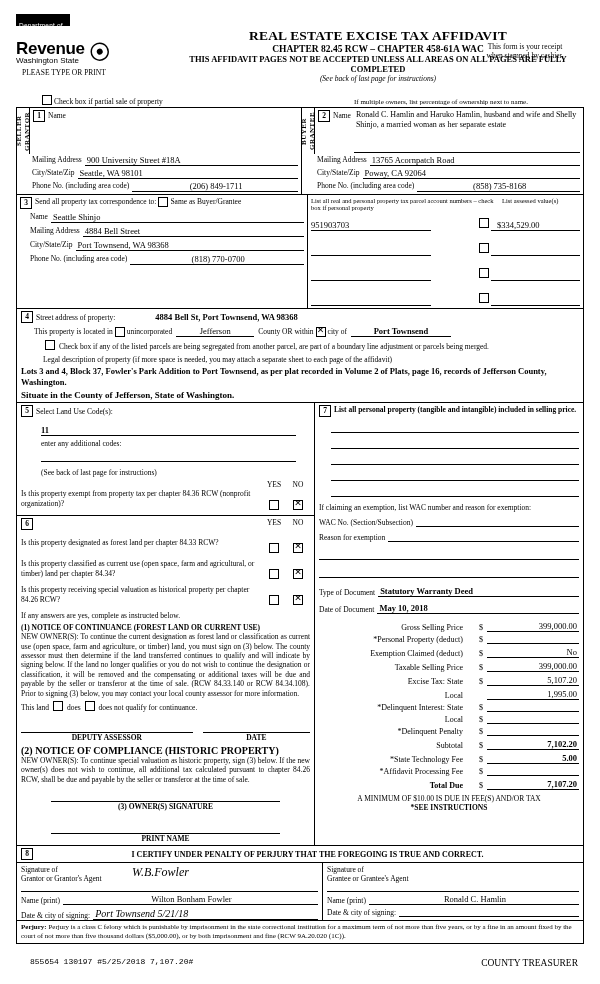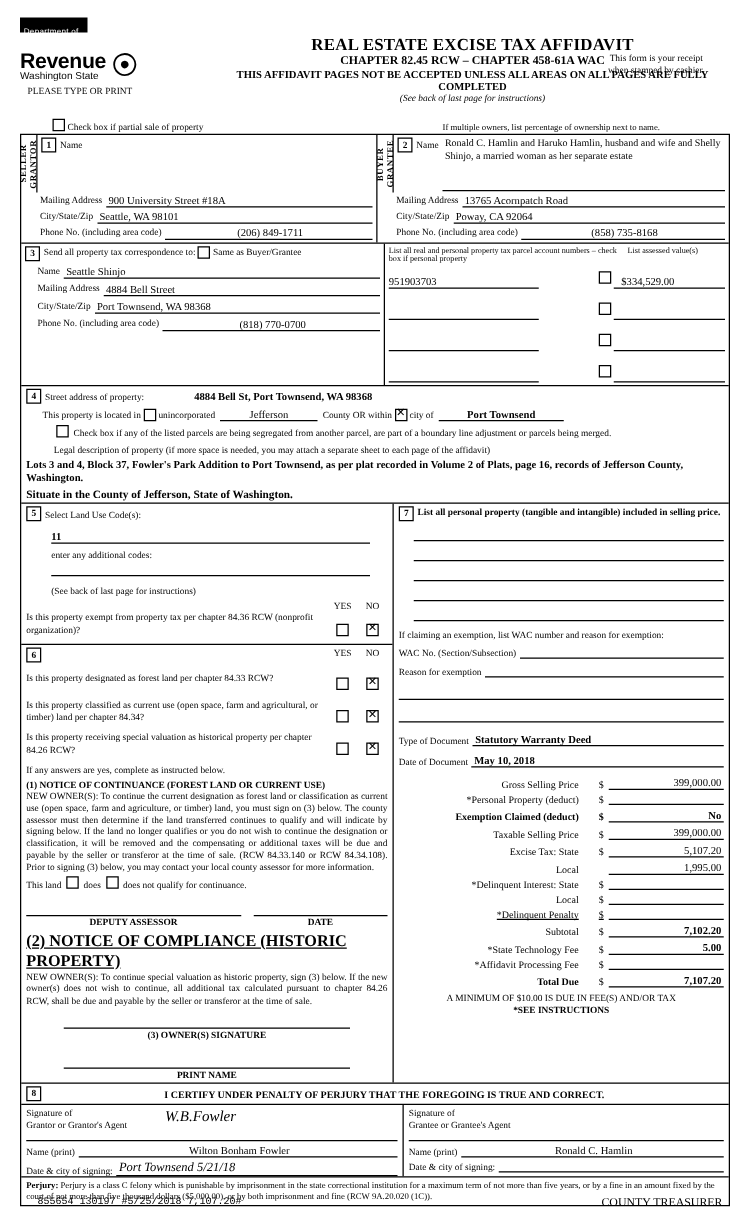--- a/index.html
+++ b/index.html
@@ -280,21 +280,21 @@
           <div style="display:flex;margin-top:10px;">
             <div style="flex:1.6;border-bottom:1px solid #000;height:10px;"></div>
             <div style="width:10px;"></div>
             <div style="flex:1;border-bottom:1px solid #000;height:10px;"></div>
           </div>
           <div style="display:flex;font-size:7.5px;font-weight:bold;">
             <div style="flex:1.6;text-align:center;">DEPUTY ASSESSOR</div>
             <div style="width:10px;"></div>
             <div style="flex:1;text-align:center;">DATE</div>
           </div>
-          <div style="font-size:13px;font-weight:bold;margin-top:3px;text-decoration:underline;">(2) NOTICE OF COMPLIANCE (HISTORIC PROPERTY)</div>
+          <div style="font-size:10px;font-weight:bold;margin-top:3px;">(2) NOTICE OF COMPLIANCE (HISTORIC PROPERTY)</div>
           <div style="font-size:7.5px;line-height:1.25;text-align:justify;">NEW OWNER(S): To continue special valuation as historic property, sign (3) below.  If the new owner(s) does not wish to continue, all additional tax calculated pursuant to chapter 84.26 RCW, shall be due and payable by the seller or transferor at the time of sale.</div>
           <div style="border-bottom:1px solid #000;height:12px;margin:5px 30px 0 30px;"></div>
           <div style="font-size:7.5px;font-weight:bold;text-align:center;">(3) OWNER(S) SIGNATURE</div>
           <div style="border-bottom:1px solid #000;height:12px;margin:10px 30px 0 30px;"></div>
           <div style="font-size:7.5px;font-weight:bold;text-align:center;">PRINT NAME</div>
         </div>
       </div>
 
       <div style="flex:1;padding:2px 4px;">
         <div style="display:flex;align-items:flex-start;">
@@ -333,21 +333,21 @@
           <div class="money-row" style="margin-top:2px;">
             <div class="money-label">Gross Selling Price</div>
             <div class="dollar">$</div>
               <div class="money-val">399,000.00</div>
           </div>
           <div class="money-row" style="margin-top:3px;">
             <div class="money-label">*Personal Property (deduct)</div>
             <div class="dollar">$</div>
               <div class="money-val"></div>
           </div>
-          <div class="money-row" style="margin-top:3px;font-weight:bold;">
+          <div class="money-row" style="margin-top:3px;">
             <div class="money-label">Exemption Claimed (deduct)</div>
             <div class="dollar">$</div>
               <div class="money-val">No</div>
           </div>
           <div class="money-row" style="margin-top:3px;">
             <div class="money-label">Taxable Selling Price</div>
             <div class="dollar">$</div>
               <div class="money-val">399,000.00</div>
           </div>
           <div class="money-row" style="margin-top:3px;">
@@ -363,21 +363,21 @@
           <div class="money-row" style="margin-top:3px;">
             <div class="money-label">*Delinquent Interest:  State</div>
             <div class="dollar">$</div>
               <div class="money-val"></div>
           </div>
           <div class="money-row" style="margin-top:3px;">
             <div class="money-label">Local</div>
             <div class="dollar">$</div>
               <div class="money-val"></div>
           </div>
-          <div class="money-row" style="margin-top:3px;text-decoration:underline;">
+          <div class="money-row" style="margin-top:3px;">
             <div class="money-label">*Delinquent Penalty</div>
             <div class="dollar">$</div>
               <div class="money-val"></div>
           </div>
           <div class="money-row" style="margin-top:3px;">
             <div class="money-label">Subtotal</div>
             <div class="dollar">$</div>
               <div class="money-val bold">7,102.20</div>
           </div>
           <div class="money-row" style="margin-top:3px;">

